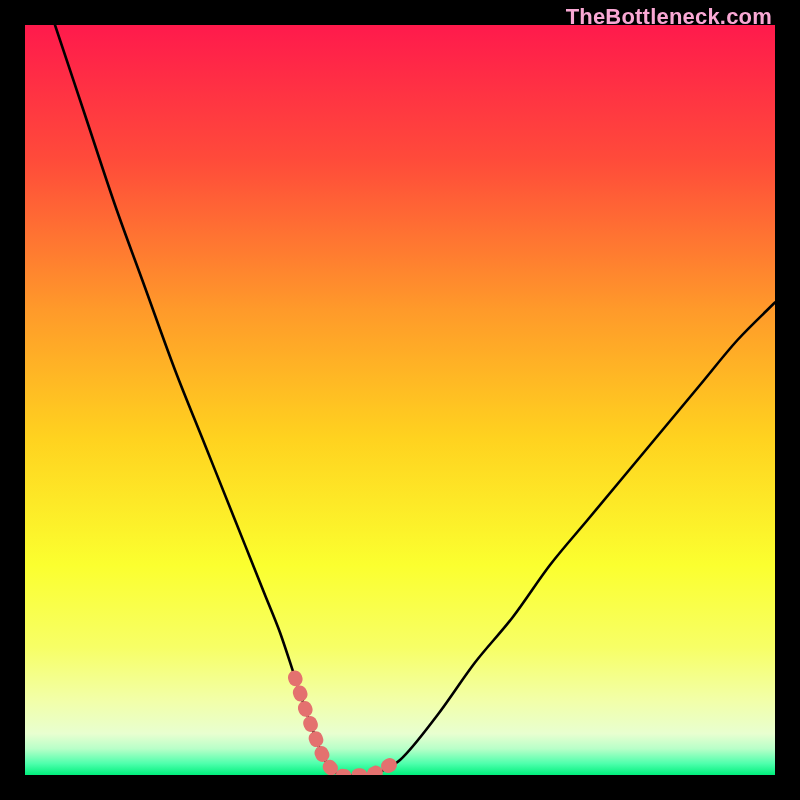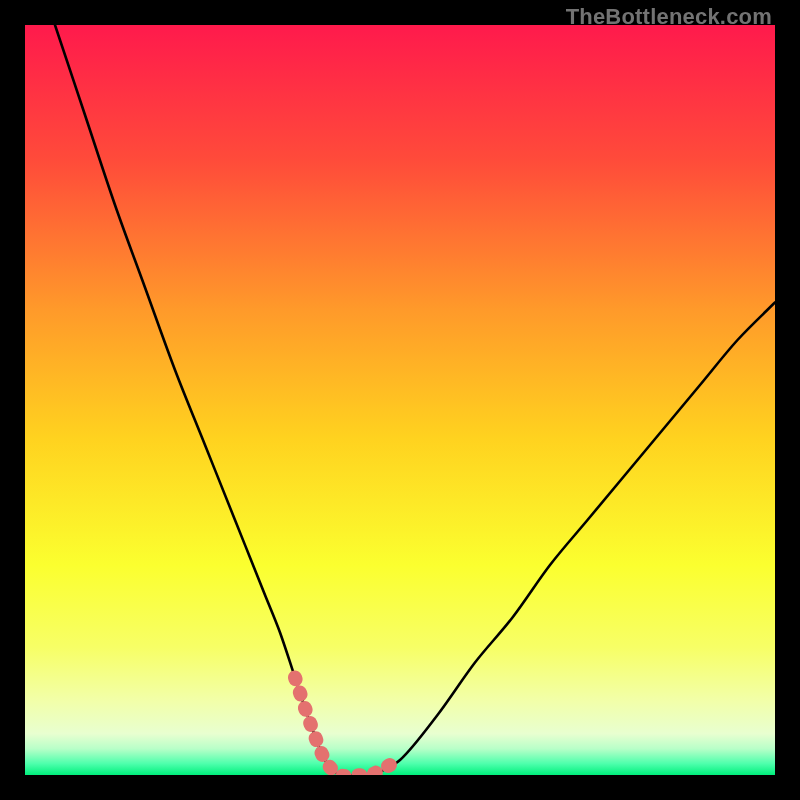--- a/index.html
+++ b/index.html
@@ -25,21 +25,21 @@
     width: 750px;
     height: 750px;
   }
   .watermark {
     position: absolute;
     top: 4px;
     right: 28px;
     font-family: Arial, Helvetica, sans-serif;
     font-size: 22px;
     font-weight: 600;
-    color: #737373;
+    color: #f9a8d4;
     letter-spacing: 0.2px;
   }
 </style>
 </head>
 <body>
 
 <div class="frame">
   <svg class="plot-area" viewBox="0 0 750 750" preserveAspectRatio="none">
     <defs>
       <linearGradient id="bgGrad" x1="0" y1="0" x2="0" y2="1">

